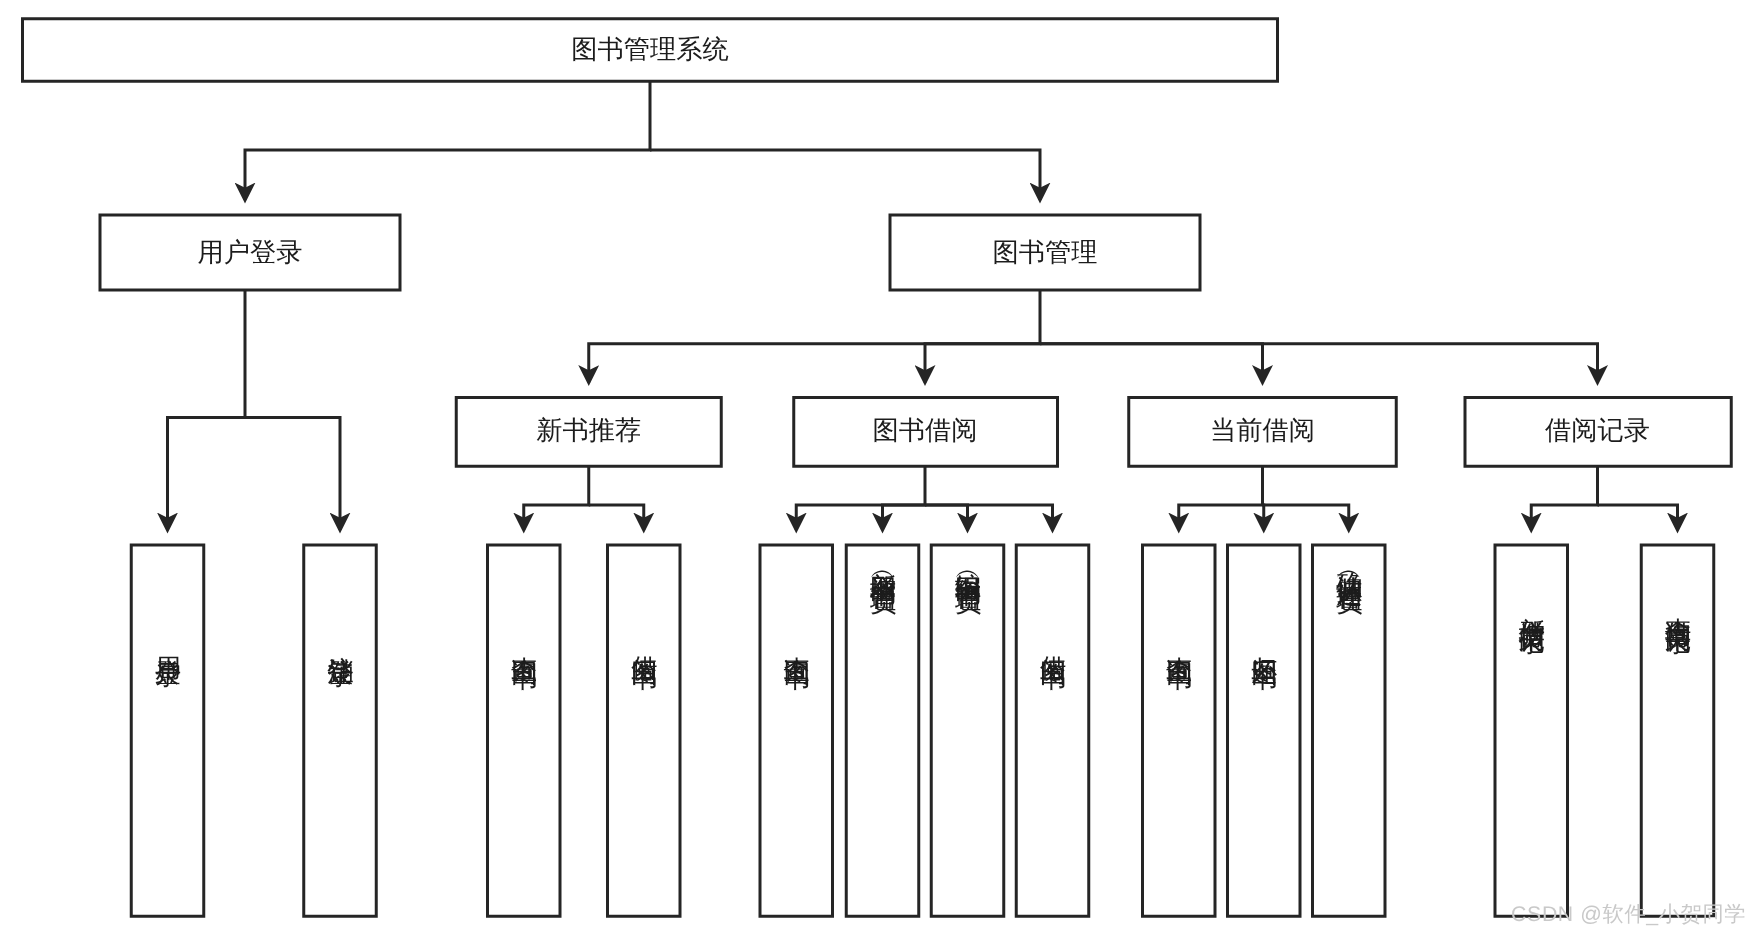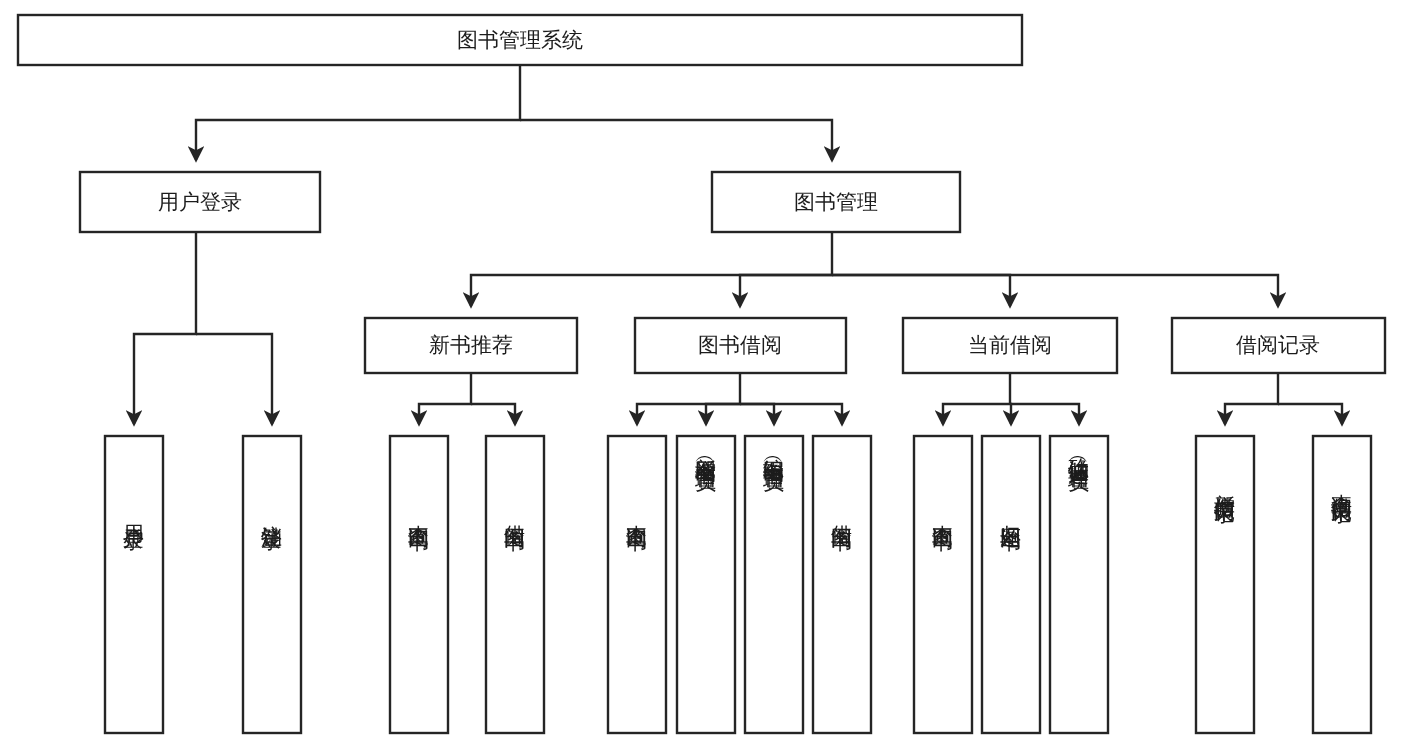--- a/index.html
+++ b/index.html
@@ -220,13 +220,14 @@
       </g>
 
       <g>
         <rect class="node-rect" x="1313" y="436" width="58" height="297"></rect>
         <text class="node-label-v" x="1342" y="483">查询借阅记录</text>
       </g>
     </g>
 
   </svg>
 
+  <div class="watermark">CSDN @软件_小贺同学</div>
 </div>
 
 </body></html>

